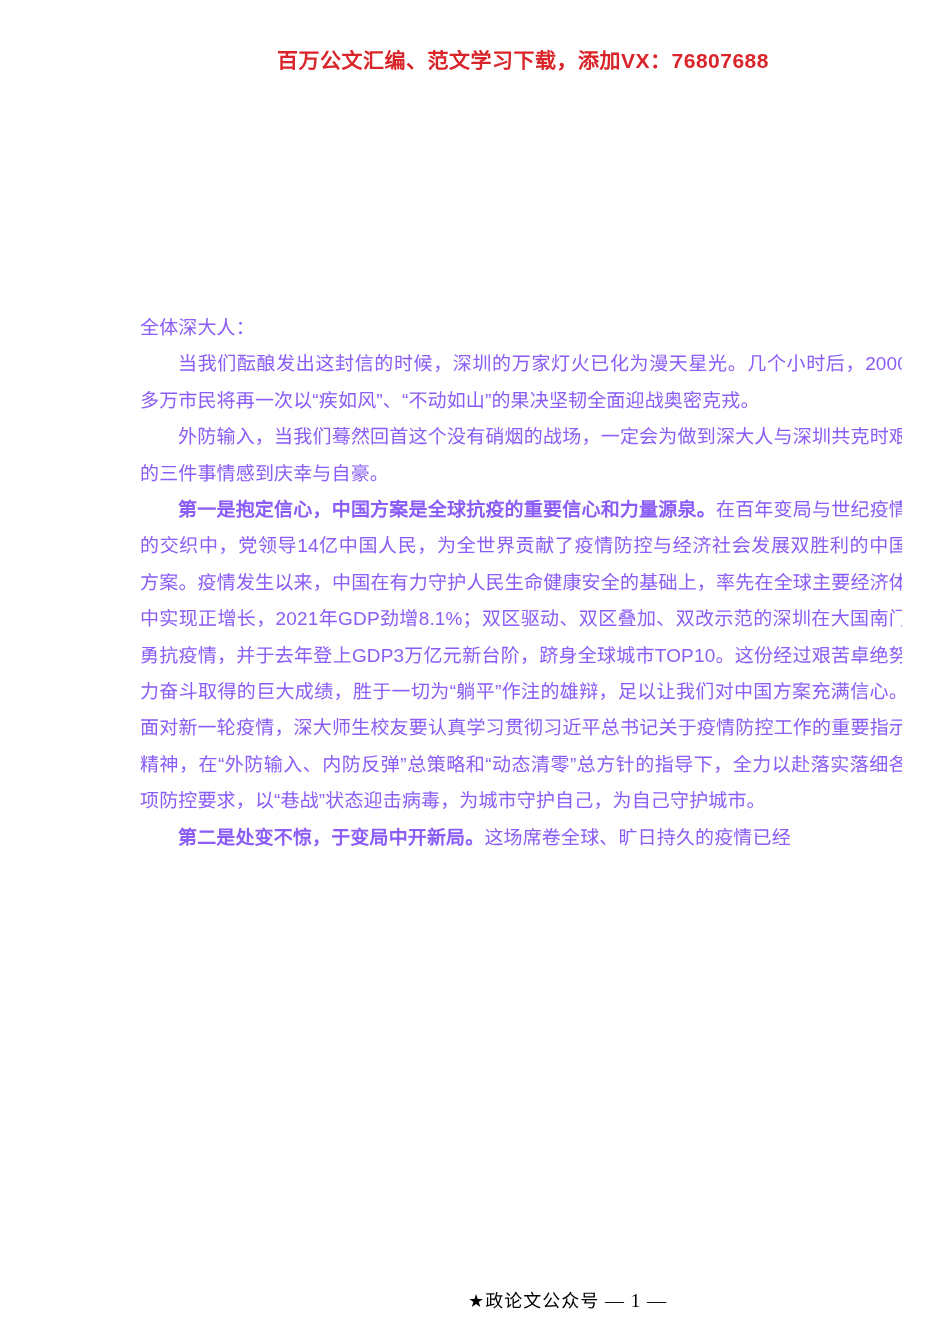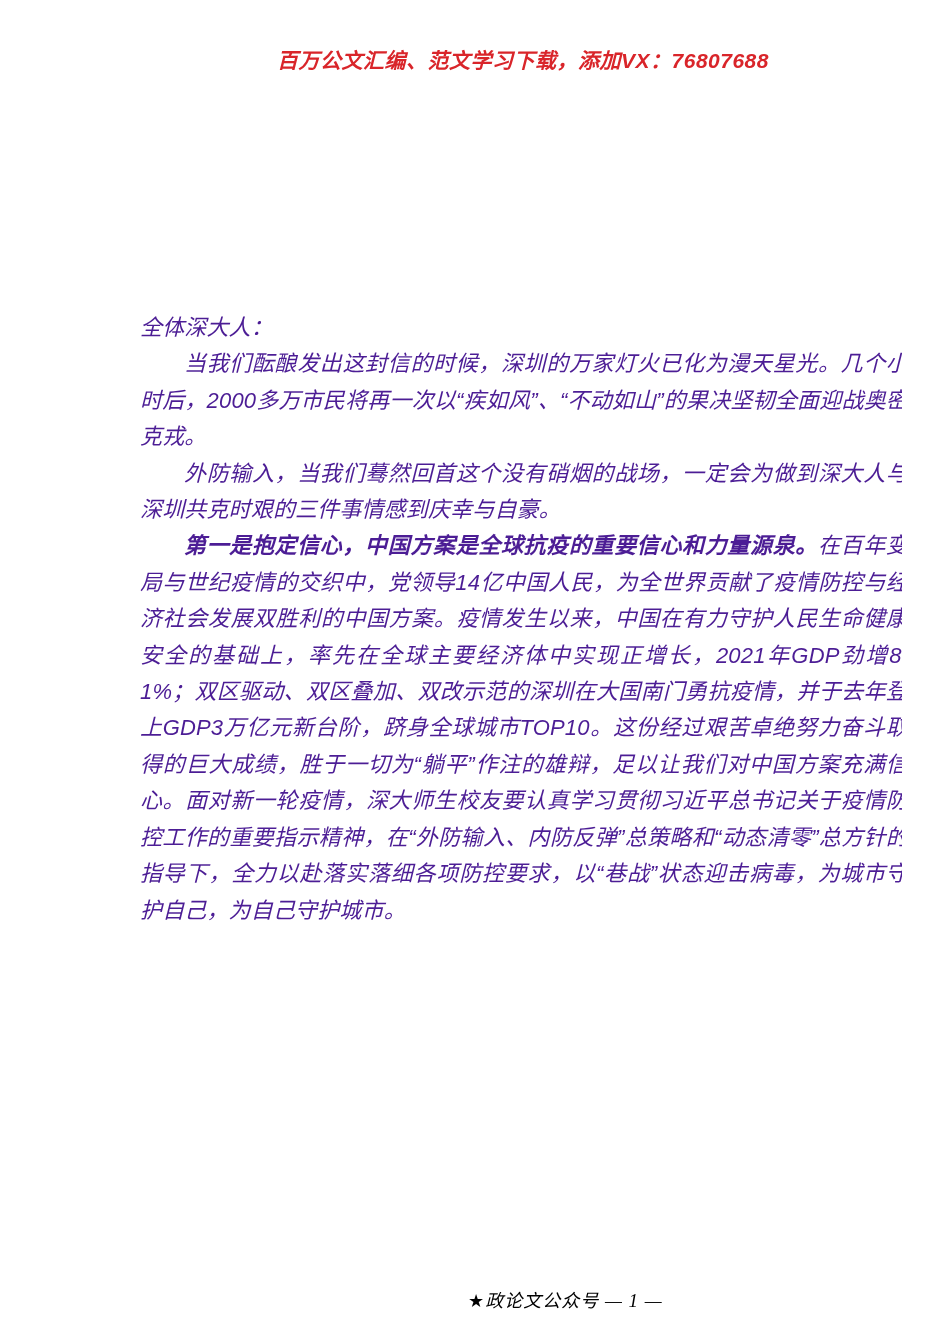--- a/index.html
+++ b/index.html
@@ -13,21 +13,20 @@
     color: #000000;
   }
   .page {
     position: relative;
     width: 854px;
     height: 1344px;
     margin: 0 auto;
     background: #ffffff;
     overflow: hidden;
     box-sizing: border-box;
-    font-style: italic;
   }
 
   
   .promo-banner {
     position: absolute;
     top: 44px;
     left: 0;
     width: 950px;
     text-align: center;
     font-size: 21px;
@@ -55,27 +54,27 @@
   }
 
   
   .body-block {
     position: absolute;
     top: 310px;
     left: 92px;
     width: 768px;
   }
   .para {
-    font-size: 22px;
+    font-size: 19px;
     line-height: 36.4px;
     letter-spacing: 0.15px;
     text-align: justify;
     text-justify: inter-character;
     margin: 0;
-    color: #4c1d95;
+    color: #8b5cf6;
     word-break: break-all;
   }
   .para.salutation {
     text-indent: 0;
   }
   .para.indent {
     text-indent: 2em;
   }
   .para b,
   .para .bold {
@@ -122,20 +121,23 @@
 
 
     <p class="para indent">
       <span>外防输入，当我们蓦然回首这个没有硝烟的战场，一定会为做到深大人与深圳共克时艰的三件事情感到庆幸与自豪。</span>
     </p>
 
     <p class="para indent">
       <b class="bold">第一是抱定信心，中国方案是全球抗疫的重要信心和力量源泉。</b><span>在百年变局与世纪疫情的交织中，党领导14亿中国人民，为全世界贡献了疫情防控与经济社会发展双胜利的中国方案。疫情发生以来，中国在有力守护人民生命健康安全的基础上，率先在全球主要经济体中实现正增长，2021年GDP劲增8.1%；双区驱动、双区叠加、双改示范的深圳在大国南门勇抗疫情，并于去年登上GDP3万亿元新台阶，跻身全球城市TOP10。这份经过艰苦卓绝努力奋斗取得的巨大成绩，胜于一切为“躺平”作注的雄辩，足以让我们对中国方案充满信心。面对新一轮疫情，深大师生校友要认真学习贯彻习近平总书记关于疫情防控工作的重要指示精神，在“外防输入、内防反弹”总策略和“动态清零”总方针的指导下，全力以赴落实落细各项防控要求，以“巷战”状态迎击病毒，为城市守护自己，为自己守护城市。</span>
     </p>
 
+    <p class="para indent">
+      <b class="bold">第二是处变不惊，于变局中开新局。</b><span>这场席卷全球、旷日持久的疫情已经</span>
+    </p>
 
   </div>
 
   <div class="footer">
     <span class="footer-inner">
       <span class="footer-brand">★政论文公众号</span>
       <span class="footer-page">— 1 —</span>
     </span>
   </div>
 

